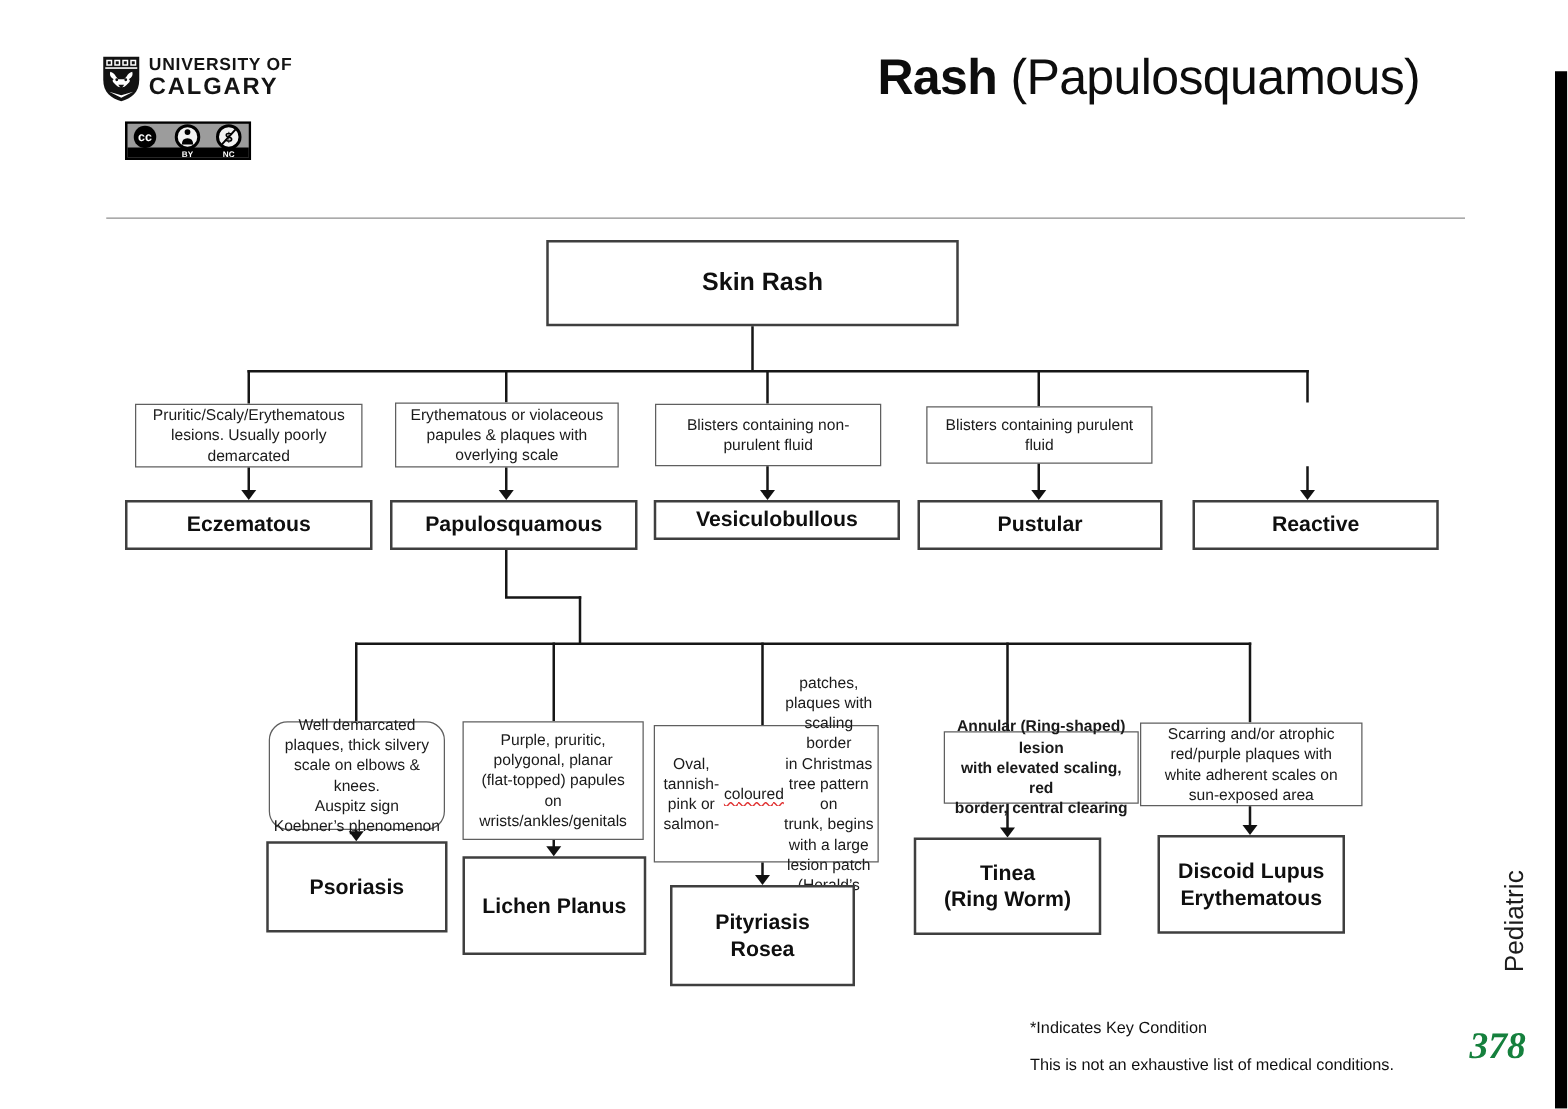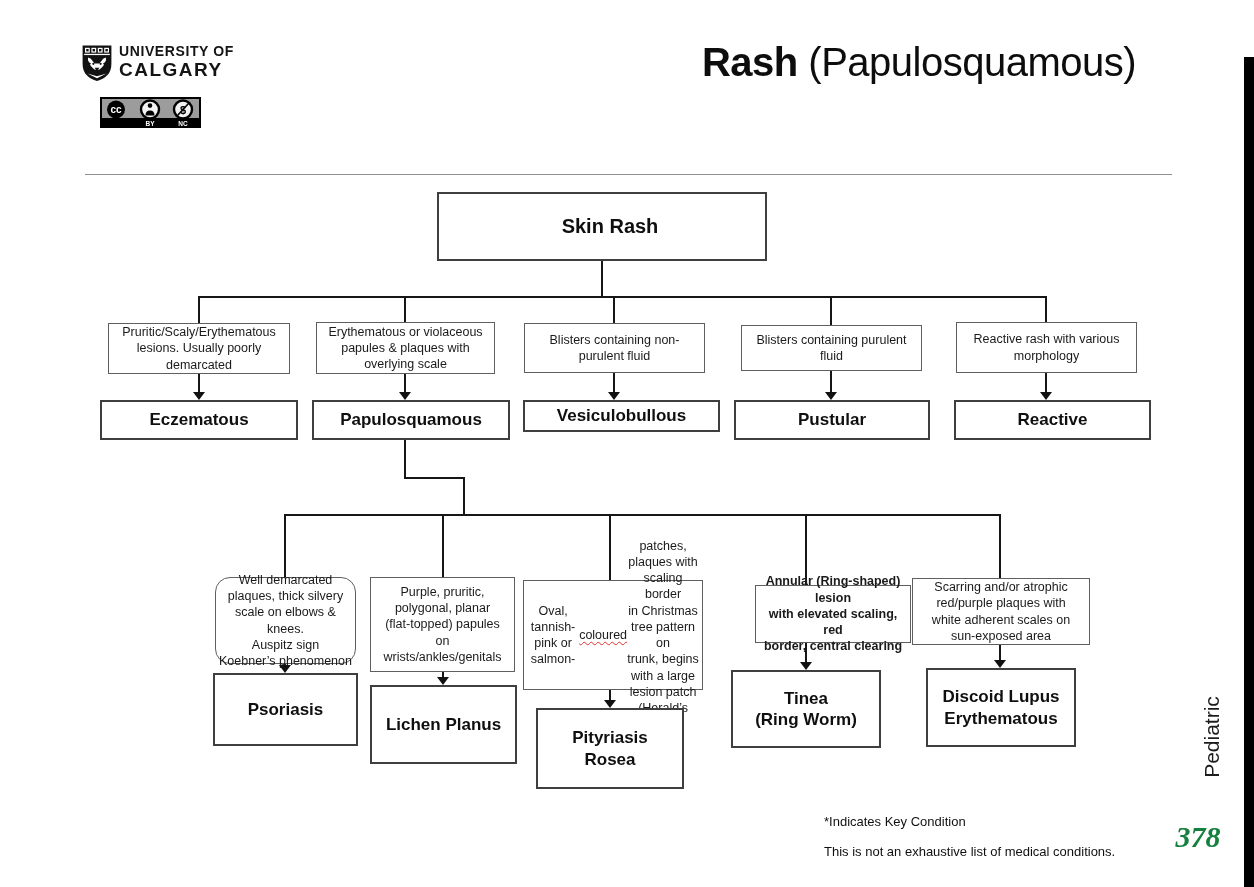--- a/index.html
+++ b/index.html
@@ -106,22 +106,20 @@
   <div class="box desc" style="left:108px;top:323px;width:182px;height:51px;">Pruritic/Scaly/Erythematous
 lesions. Usually poorly
 demarcated</div>
   <div class="box desc" style="left:316px;top:322px;width:179px;height:52px;">Erythematous or violaceous
 papules &amp; plaques with
 overlying scale</div>
   <div class="box desc" style="left:524px;top:323px;width:181px;height:50px;">Blisters containing non-
 purulent fluid</div>
   <div class="box desc" style="left:741px;top:325px;width:181px;height:46px;">Blisters containing purulent
 fluid</div>
-  <div class="box desc" style="left:956px;top:322px;width:181px;height:51px;">Reactive rash with various
-morphology</div>
 
   <div class="line vline" style="left:198px;top:374px;height:18px;"></div>
   <div class="arrow" style="left:193px;top:392px;"></div>
   <div class="line vline" style="left:404px;top:374px;height:18px;"></div>
   <div class="arrow" style="left:399px;top:392px;"></div>
   <div class="line vline" style="left:613px;top:373px;height:19px;"></div>
   <div class="arrow" style="left:608px;top:392px;"></div>
   <div class="line vline" style="left:830px;top:371px;height:21px;"></div>
   <div class="arrow" style="left:825px;top:392px;"></div>
   <div class="line vline" style="left:1045px;top:373px;height:19px;"></div>

